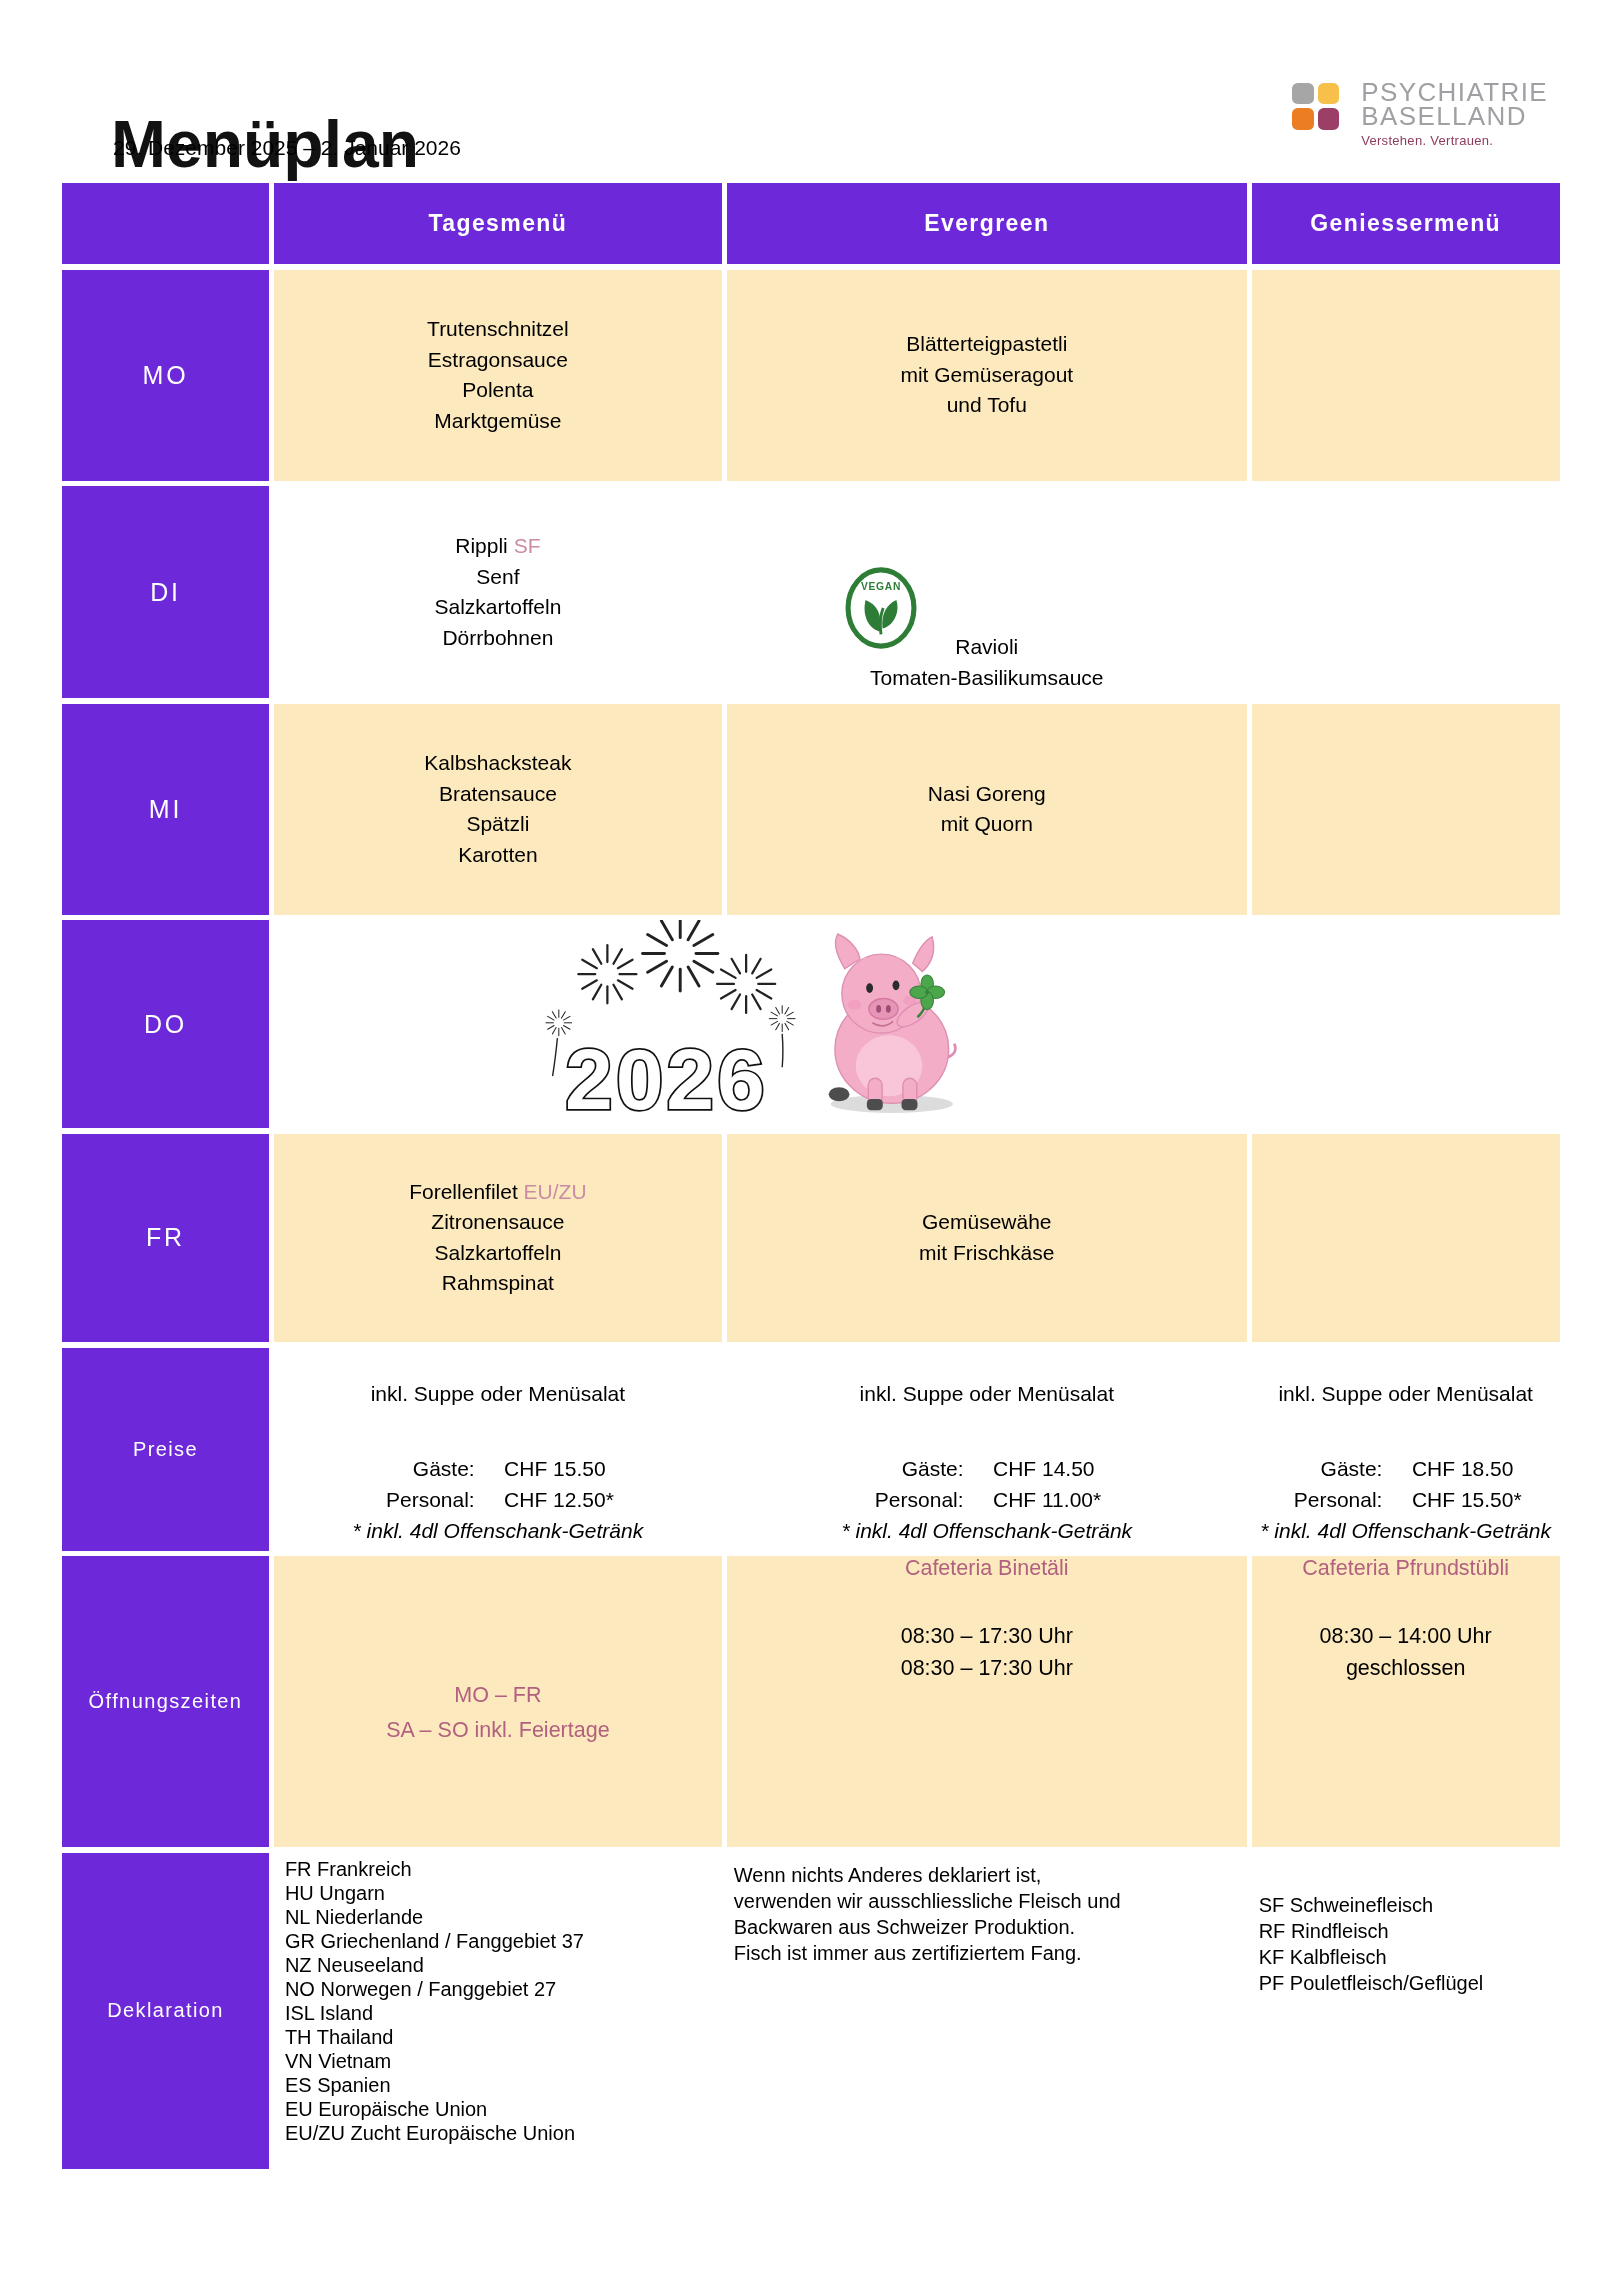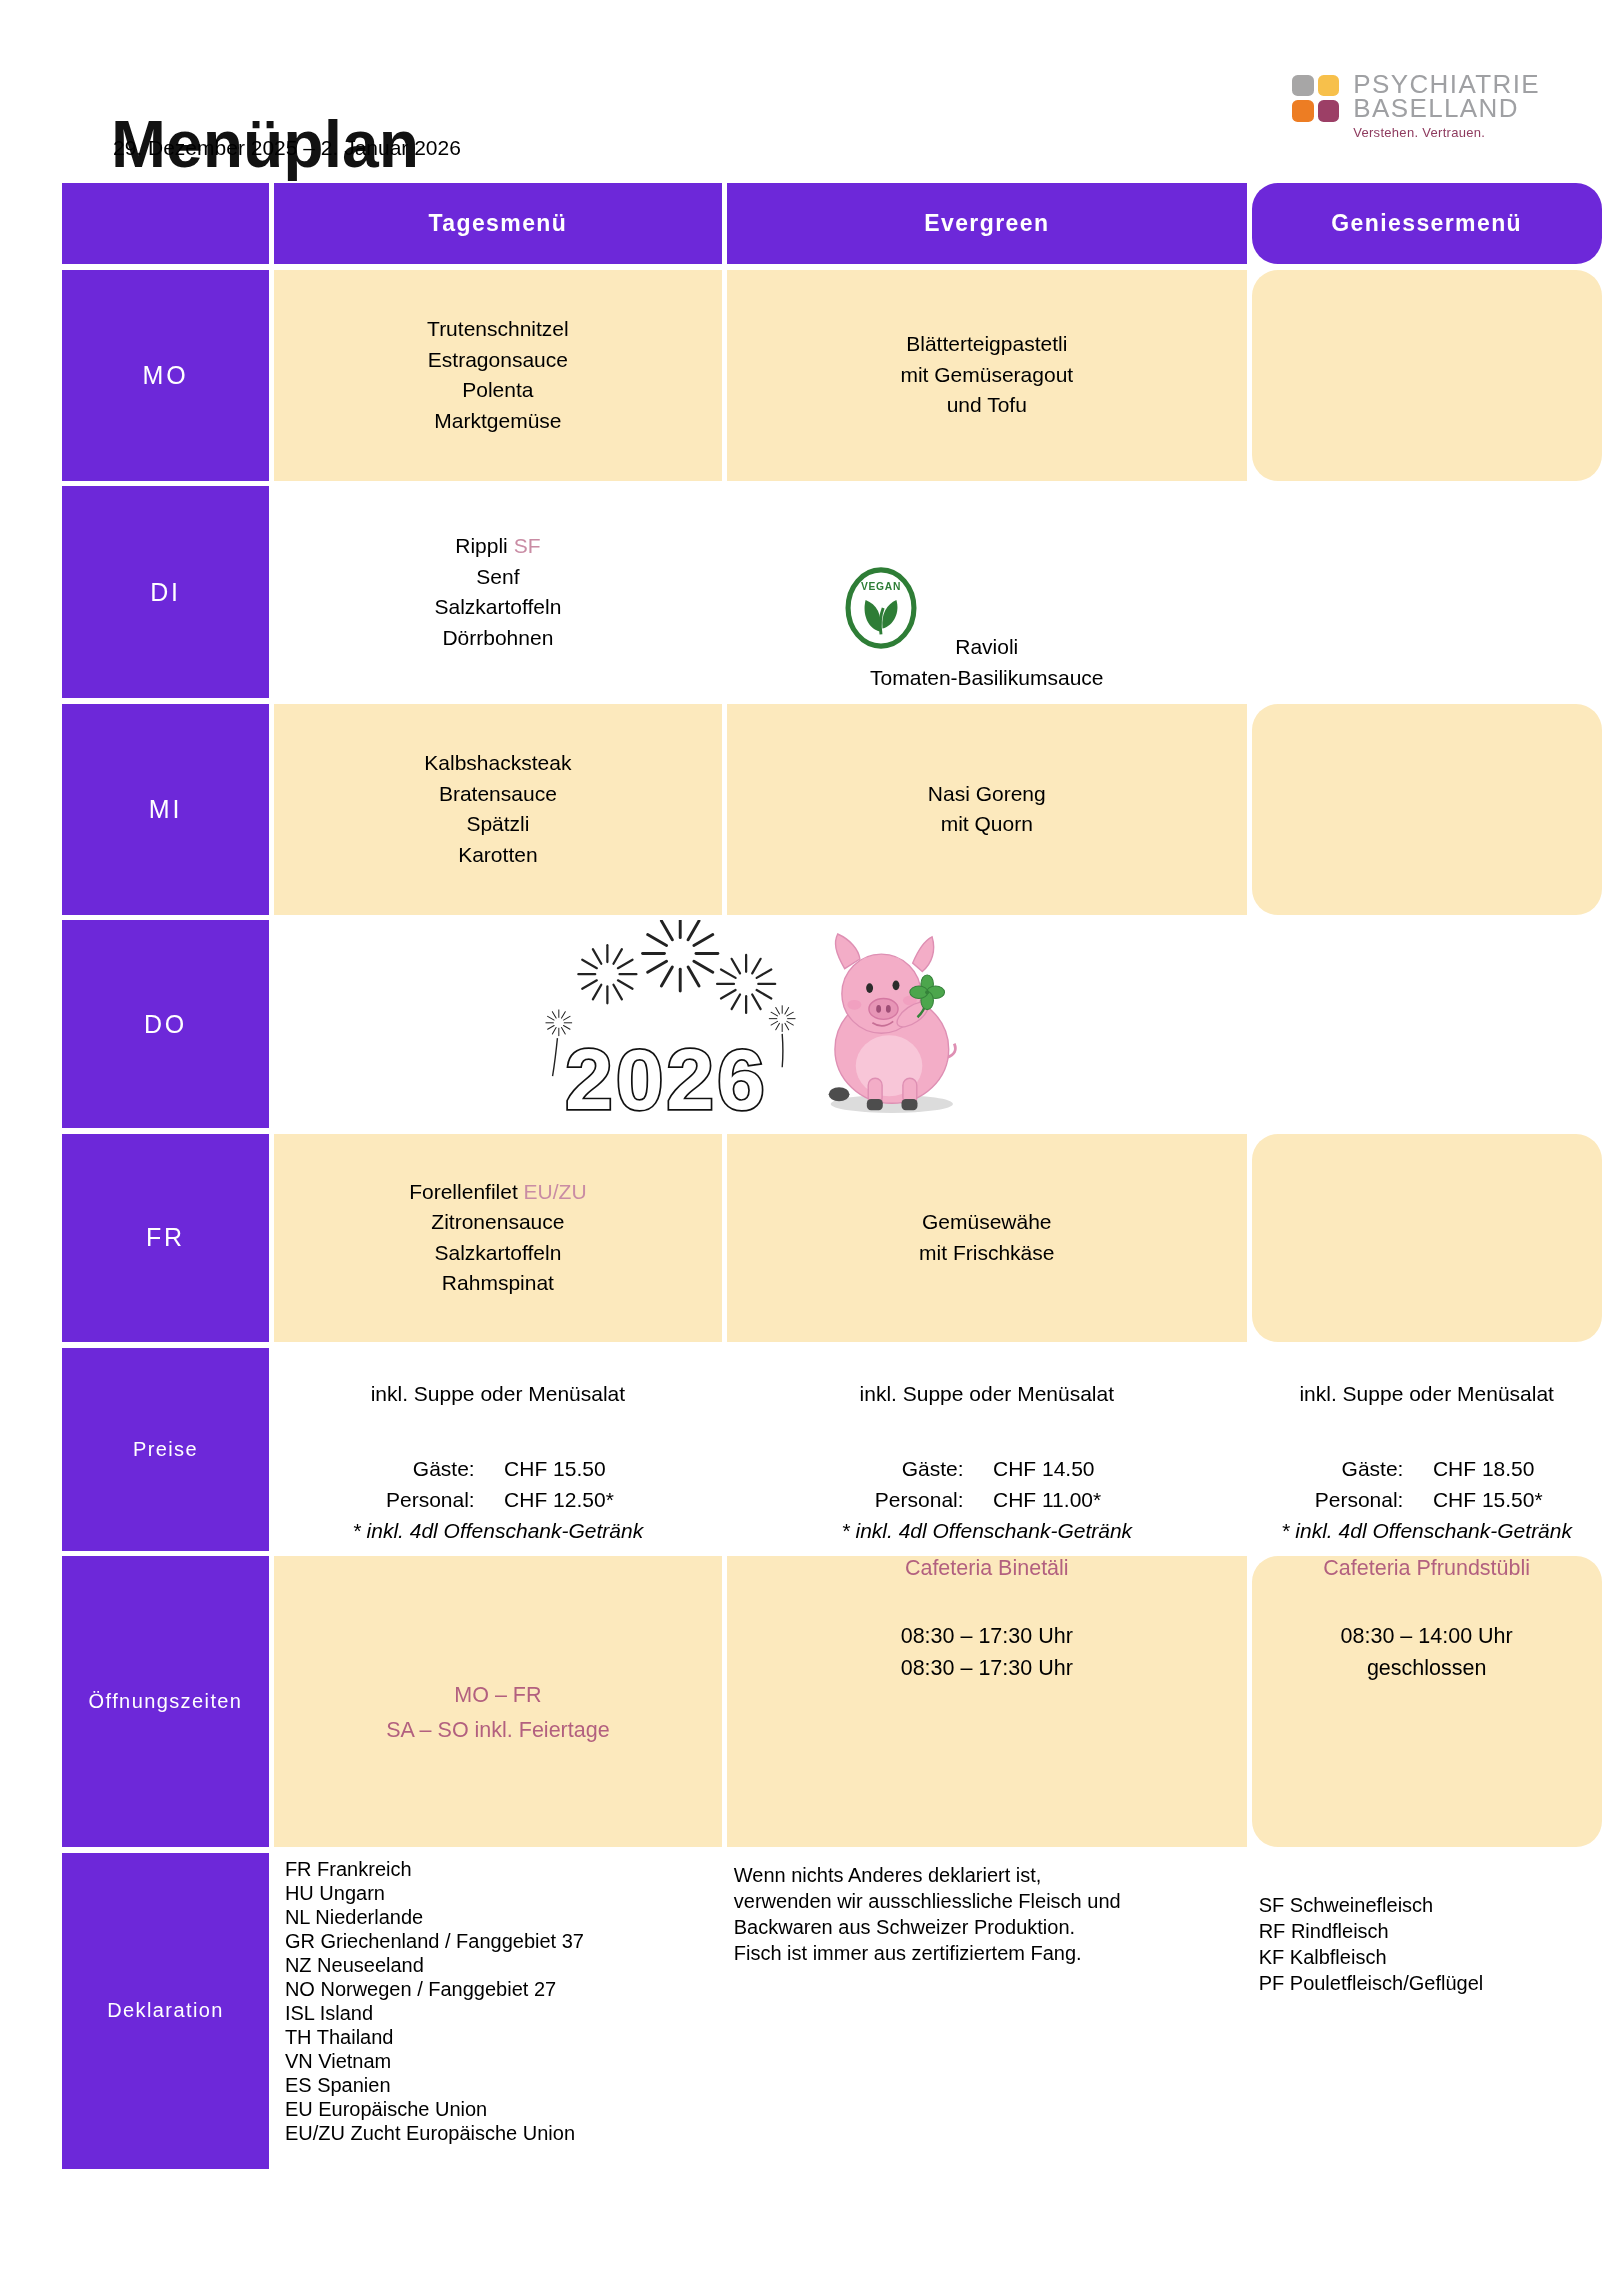--- a/index.html
+++ b/index.html
@@ -3,38 +3,38 @@
 <meta charset="utf-8">
 <style>
   html,body{margin:0;padding:0;}
   body{
     width:1623px;height:2284px;position:relative;background:#ffffff;
     font-family:"Liberation Sans", sans-serif;color:#000;overflow:hidden;
   }
   
   .page-title{position:absolute;left:111px;top:62px;font-size:66px;font-weight:bold;color:#121212;letter-spacing:0px;}
   .date-range{position:absolute;left:113px;top:136px;font-size:21px;color:#000000;}
-  .logo{position:absolute;left:1292px;top:72px;display:flex;gap:14px;}
+  .logo{position:absolute;left:1292px;top:80px;display:flex;gap:22px;}
   .logo-mark{display:grid;grid-template-columns:21.5px 21.5px;grid-auto-rows:21.5px;gap:4.2px;padding-top:2.8px;}
   .sq{border-radius:5.6px;}
   .sq-gray{background:#A7A6A6;}
   .sq-yellow{background:#F7C04B;}
   .sq-orange{background:#ED7D23;}
   .sq-maroon{background:#9C3F66;}
   .logo-name{font-size:26px;line-height:24px;color:#9FA0A3;letter-spacing:1.4px;}
   .logo-tagline{margin-top:4.9px;font-size:13px;font-weight:normal;color:#8E3A5E;letter-spacing:0.3px;}
   
   .mtable{position:absolute;left:62px;top:183px;}
   .trow{display:flex;margin-bottom:5.6px;}
   .cell{margin-right:4.9px;box-sizing:border-box;}
   .cell:last-child{margin-right:0;}
   .c-label{width:207px;}
   .c-t{width:448px;}
   .c-e{width:520px;}
-  .c-g{width:350px;border-radius:26px;}
+  .c-g{width:308px;}
   .c-span{width:1241px;}
   .yellow{background:#6d28d9;}
   .cream{background:#FCE9BD;}
   .whitebg{background:#ffffff;}
   .r-head{height:81px;}
   .r-mo{height:211px;}
   .r-di{height:212px;}
   .r-mi{height:211px;}
   .r-do{height:208px;}
   .r-fr{height:208px;}

